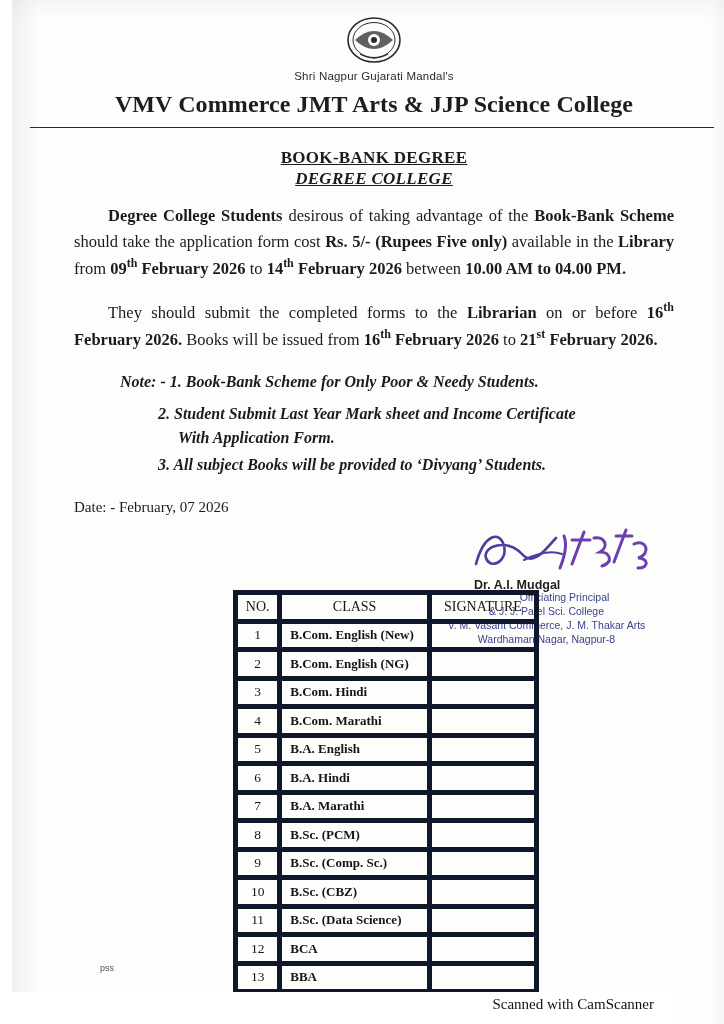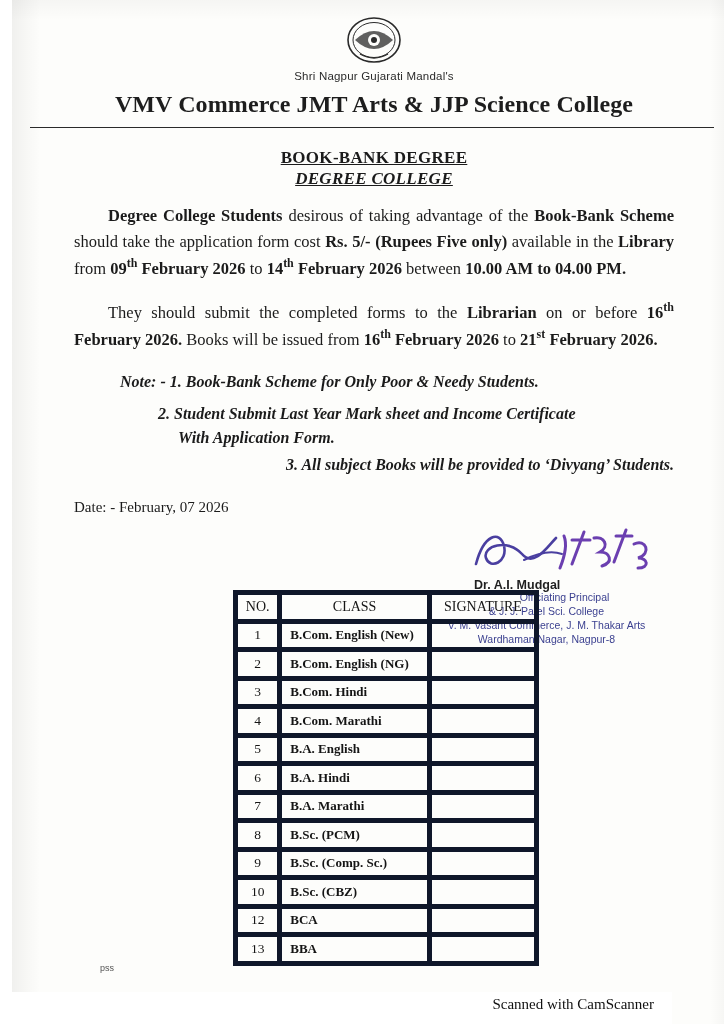--- a/index.html
+++ b/index.html
@@ -110,21 +110,21 @@
     margin-top: 18px;
     font-style: italic;
     font-weight: bold;
     font-size: 16px;
     color: #1b1b1b;
     line-height: 1.5;
   }
   .note-line-1 { margin-left: 46px; }
   .note-line-2 { margin-left: 84px; margin-top: 8px; }
   .note-line-2b { margin-left: 104px; }
-  .note-line-3 { margin-left: 84px; margin-top: 3px; text-align: right; }
+  .note-line-3 { margin-left: 84px; margin-top: 3px; }
 
   .date-line {
     margin-top: 22px;
     font-size: 15px;
     color: #1b1b1b;
   }
 
   
   .sign-area {
     position: relative;
@@ -332,20 +332,25 @@
           <td class="c-no">9</td>
           <td class="c-class">B.Sc. (Comp. Sc.)</td>
           <td class="c-sign"></td>
         </tr>
         <tr>
           <td class="c-no">10</td>
           <td class="c-class">B.Sc. (CBZ)</td>
           <td class="c-sign"></td>
         </tr>
         <tr>
+          <td class="c-no">11</td>
+          <td class="c-class">B.Sc. (Data Science)</td>
+          <td class="c-sign"></td>
+        </tr>
+        <tr>
           <td class="c-no">12</td>
           <td class="c-class">BCA</td>
           <td class="c-sign"></td>
         </tr>
         <tr>
           <td class="c-no">13</td>
           <td class="c-class">BBA</td>
           <td class="c-sign"></td>
         </tr>
       </tbody>

